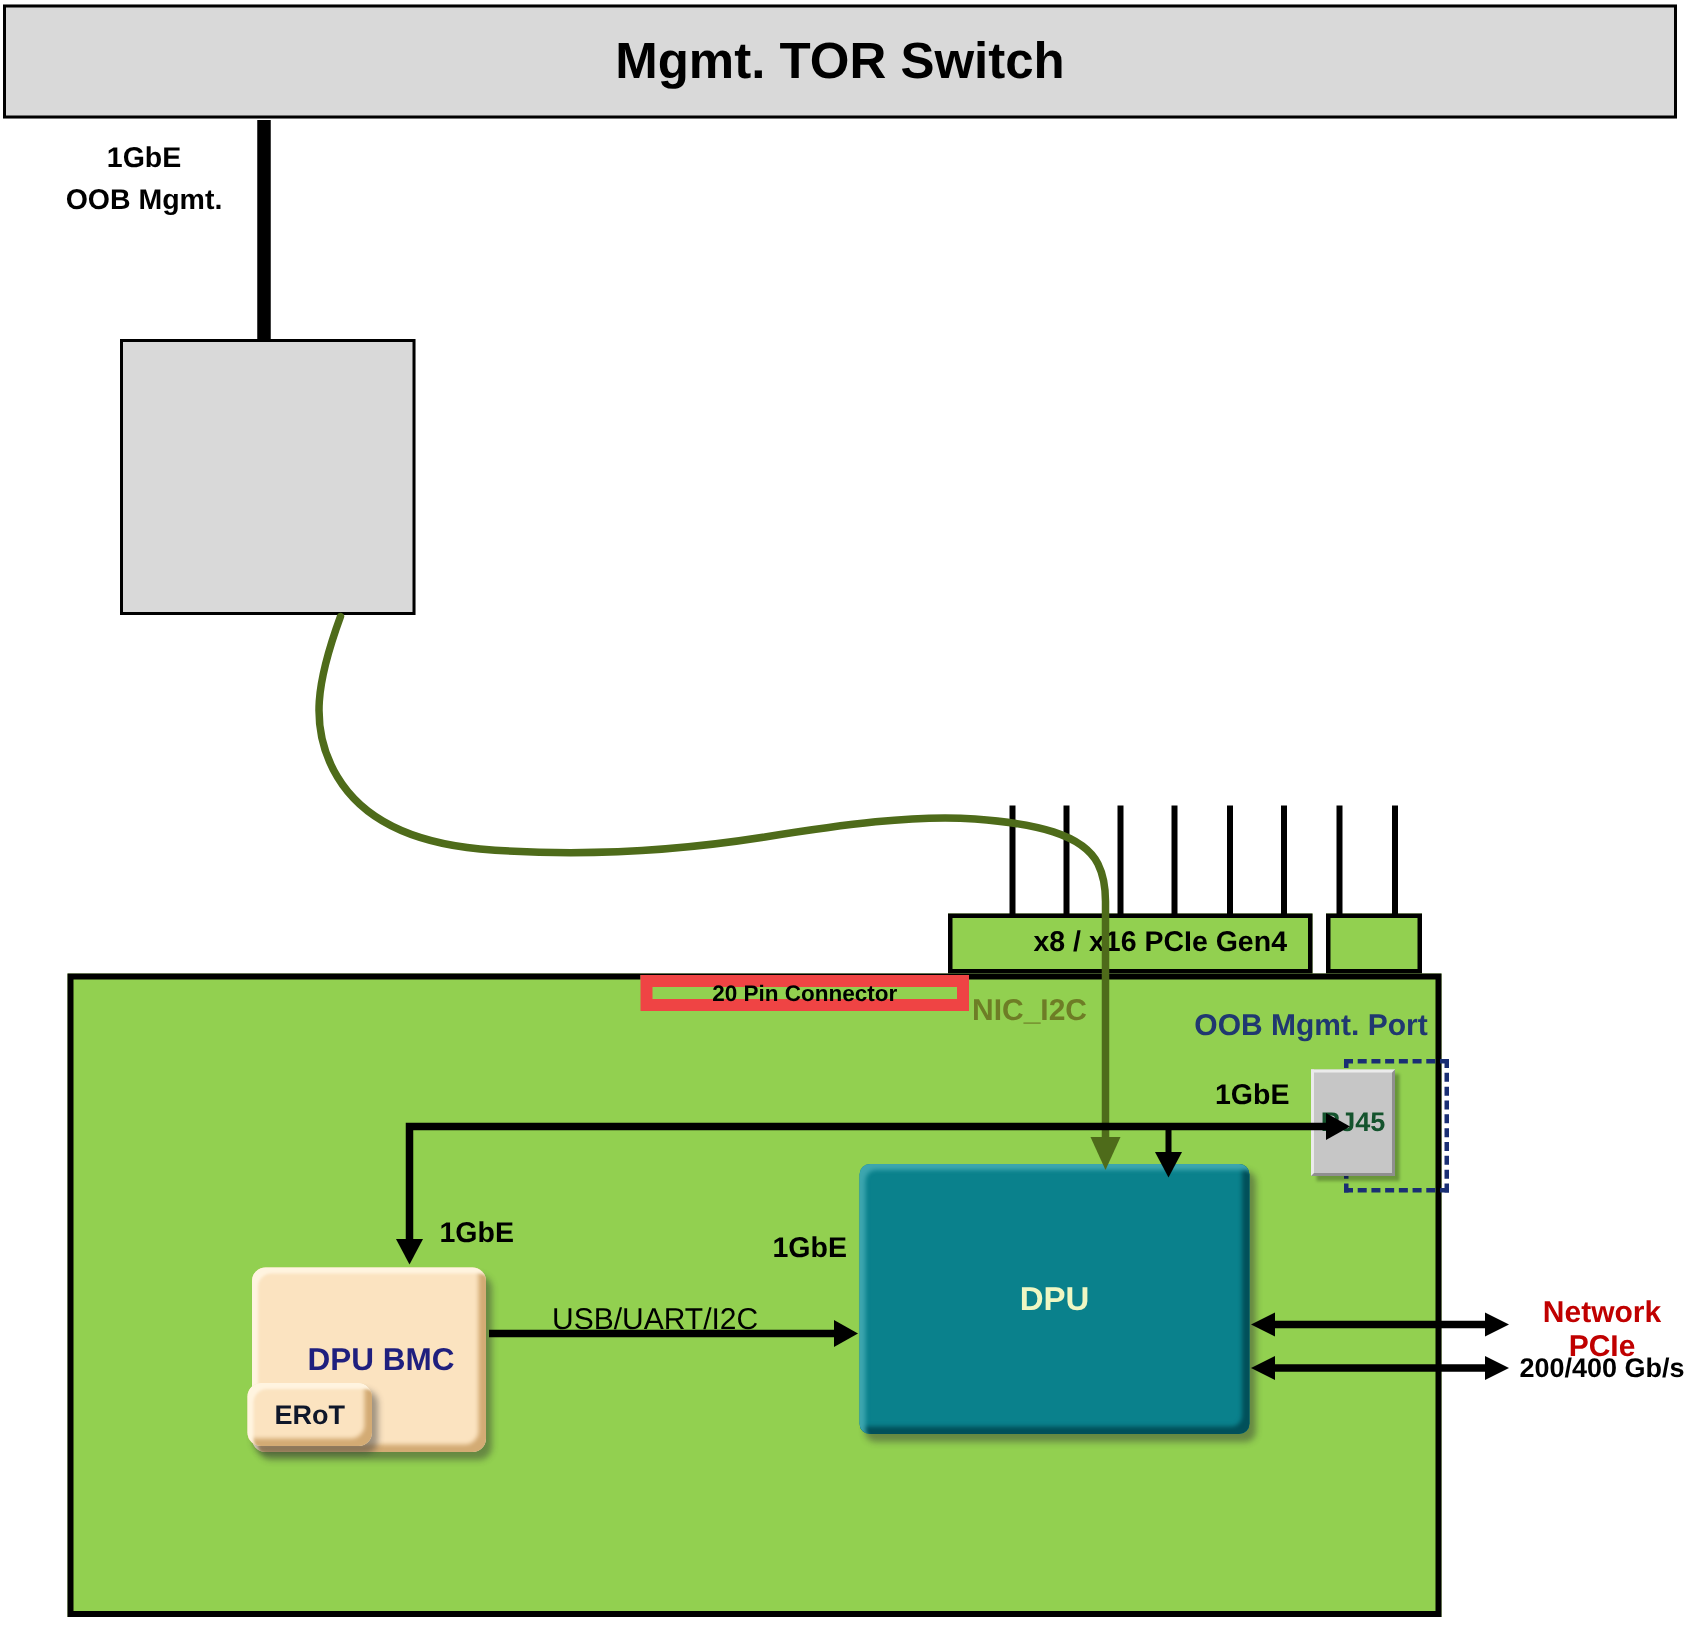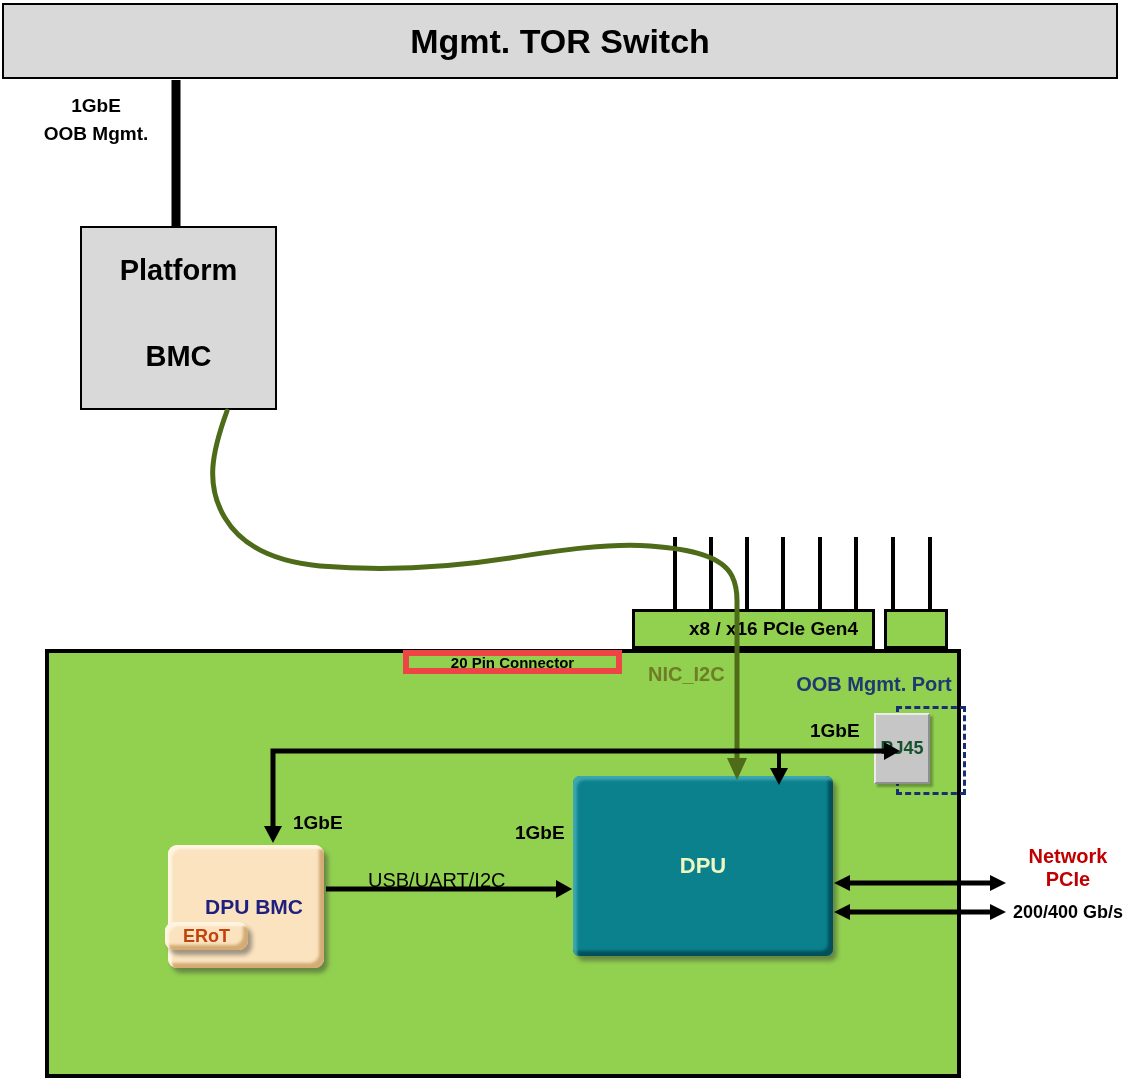--- a/index.html
+++ b/index.html
@@ -18,47 +18,47 @@
   .pbmc-line{position:absolute;left:0;width:100%;text-align:center;font-size:29px;font-weight:bold;}
   .pbmc-l1{top:26px;}
   .pbmc-l2{top:112px;}
   .host{left:353px;top:245px;width:597px;height:292px;font-size:32px;}
 
   
   .greenbox{background:#92d050;border:3px solid #000;}
   .pcie{left:632px;top:609px;width:243px;height:40px;font-size:19px;font-weight:bold;padding-left:40px;}
   .pcie2{left:884px;top:609px;width:64px;height:40px;}
   .board{left:45px;top:649px;width:916px;height:429px;background:#92d050;border:4px solid #000;}
-  .pinconn{left:403px;top:650px;width:219px;height:24px;background:#92d050;border:6px solid #ef4444;font-size:15px;font-weight:bold;}
+  .pinconn{left:427px;top:650px;width:219px;height:24px;background:#92d050;border:8px solid #ef4444;font-size:15px;font-weight:bold;}
 
   
   .oob-lbl{left:20px;top:92px;width:152px;text-align:center;font-size:19px;font-weight:bold;line-height:1.45;}
   .nic-i2c{left:648px;top:663px;font-size:20px;font-weight:600;color:#6e7d26;}
   .oob-port{left:790px;top:673px;width:168px;text-align:center;font-size:20px;font-weight:bold;color:#203870;}
   .gbe{font-size:19px;font-weight:bold;color:#000;}
   .gbe-rj45{left:810px;top:720px;}
   .gbe-bmc{left:293px;top:812px;}
   .gbe-dpu{left:515px;top:822px;}
   .usb-lbl{left:368px;top:869px;font-size:20px;font-weight:400;}
-  .netports{left:1012px;top:845px;width:112px;text-align:center;font-size:20px;font-weight:bold;color:#c00000;line-height:1.15;}
+  .netports{left:1012px;top:864px;width:112px;text-align:center;font-size:20px;font-weight:bold;color:#c00000;line-height:1.15;}
   .speed{left:1006px;top:902px;width:124px;text-align:center;font-size:18px;font-weight:bold;color:#000;}
 
   
   .rj45-dash{left:896px;top:706px;width:70px;height:89px;border:3px dashed #1a2f73;}
   .rj45{left:874px;top:713px;width:56px;height:71px;background:#c6c6c6;
         border-top:2px solid #ebebeb;border-left:2px solid #ebebeb;
         border-right:2px solid #8f8f8f;border-bottom:2px solid #8f8f8f;
         box-shadow:3px 3px 2px rgba(0,0,0,0.28);
         font-size:18px;font-weight:600;color:#14532d;}
 
   
   .bevel-tan{background:#fbe3c0;border-radius:9px;
       box-shadow:inset 4px 4px 2px #fff4e0, inset -5px -5px 3px #d3ab74, 4px 5px 4px rgba(50,50,50,0.45);}
   .dpubmc{left:168px;top:845px;width:156px;height:123px;font-size:21px;font-weight:bold;color:#1f1f7e;padding-left:16px;}
-  .erot{left:165px;top:922px;width:83px;height:28px;font-size:18px;font-weight:bold;color:#c2410c;z-index:5;}
+  .erot{left:165px;top:922px;width:83px;height:42px;font-size:18px;font-weight:bold;color:#0f172a;z-index:5;}
   .bevel-teal{background:#0a818c;border-radius:7px;
       box-shadow:inset 4px 4px 3px #3da6af, inset -5px -5px 3px #02505a, 4px 5px 4px rgba(50,50,50,0.45);}
   .dpu{left:573px;top:776px;width:260px;height:180px;font-size:22px;font-weight:bold;color:#eff7c3;}
 
   .wires{position:absolute;left:0;top:0;z-index:10;pointer-events:none;}
 </style>
 </head>
 <body>
 
 <div class="stage">
@@ -66,22 +66,20 @@
   <div class="abs graybox tor center">
     <span class="b">Mgmt. TOR Switch</span>
   </div>
 
   <div class="abs oob-lbl">
     <div>1GbE</div>
     <div>OOB Mgmt.</div>
   </div>
 
   <div class="abs graybox pbmc">
-    <div class="pbmc-line pbmc-l1">Platform</div>
-    <div class="pbmc-line pbmc-l2">BMC</div>
   </div>
 
 
   <div class="abs greenbox pcie center">
     <span>x8 / x16 PCIe Gen4</span>
   </div>
   <div class="abs greenbox pcie2"></div>
 
   <div class="abs board"></div>
 

